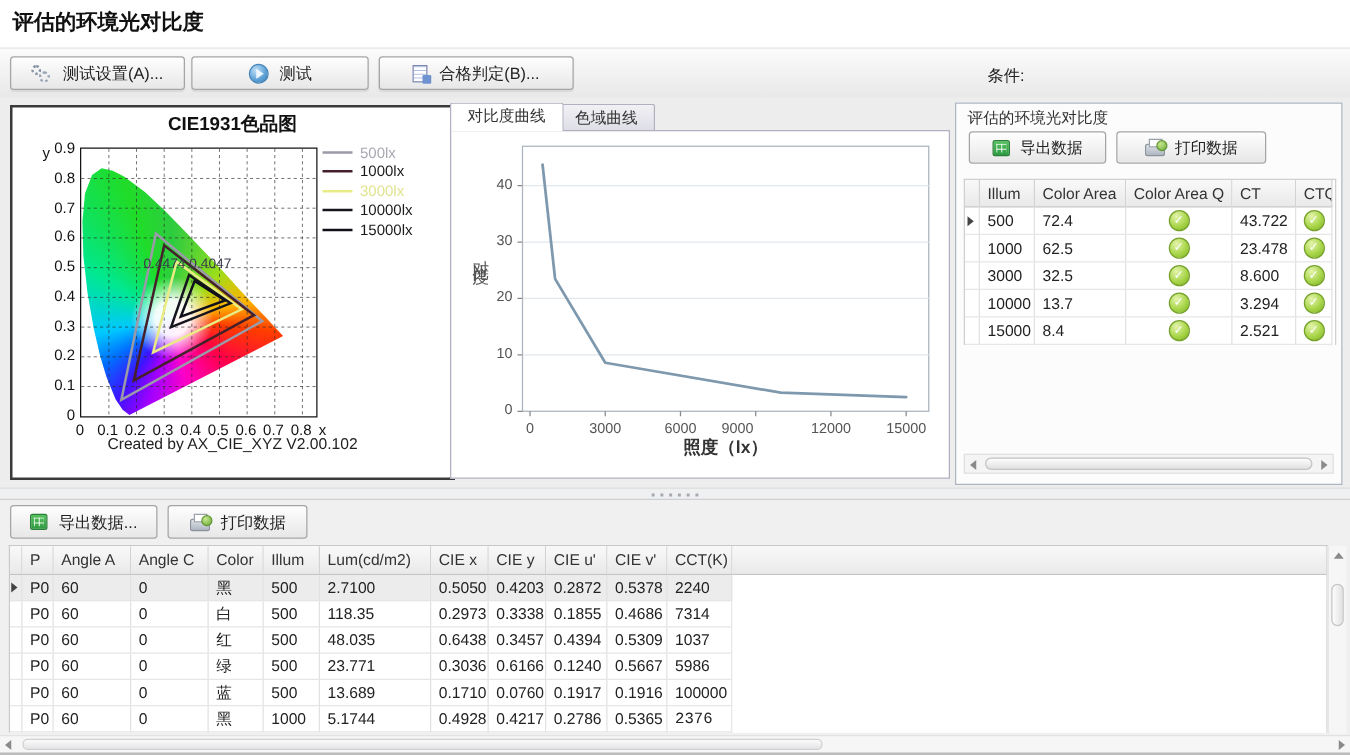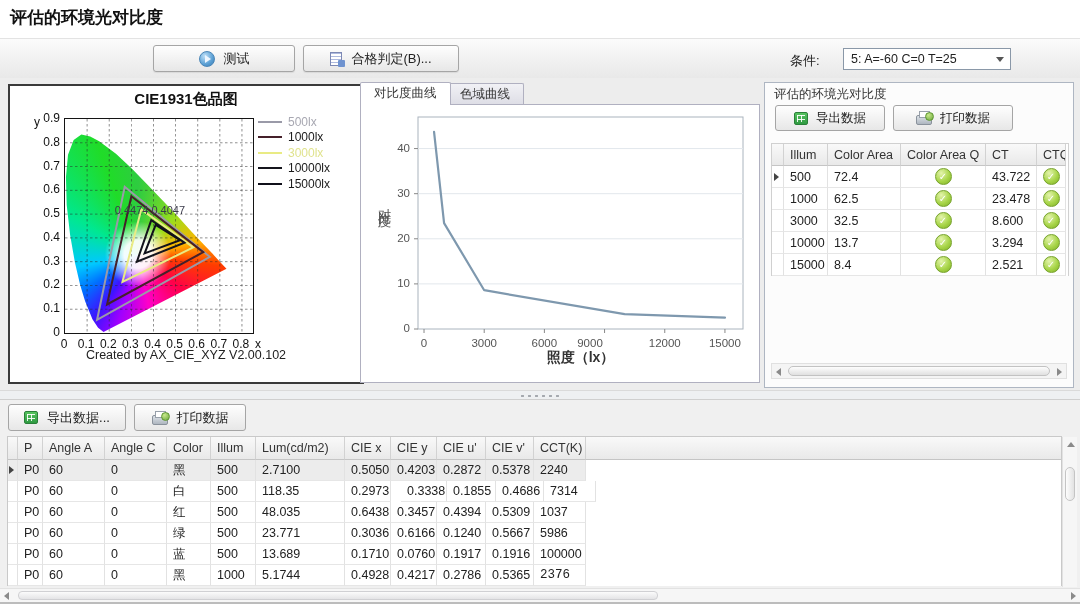--- a/index.html
+++ b/index.html
@@ -121,37 +121,38 @@
   .bottom-edge{position:absolute;left:0;top:202px;width:1080px;height:2px;background:#bcbcbc;}
 </style>
 </head>
 <body>
 
 <div>
 
   <div class="abs page-title">评估的环境光对比度</div>
 
   <div class="abs toolbar">
+    <button class="tb-btn" id="btnTestSettings">
+      <span class="ico-gears">
+          <span class="g1"></span>
+          <span class="g2"></span>
+        </span>
+      <span>测试设置(A)...</span>
+    </button>
     <button class="tb-btn" id="btnTest">
       <span class="ico-play">
           <span class="tri"></span>
         </span>
       <span>测试</span>
     </button>
     <button class="tb-btn" id="btnPass">
       <span class="ico-doc"></span>
       <span>合格判定(B)...</span>
     </button>
     <span class="cond-label">条件:</span>
-    <div class="select">
-      <span>5: A=-60 C=0 T=25</span>
-      <span class="sel-btn">
-          <span class="sel-tri"></span>
-        </span>
-    </div>
   </div>
 
   <div class="abs content">
 
     <div class="abs cie-panel">
       <div class="cie-title">CIE1931色品图</div>
       <div class="cie-ylabel">y</div>
       <div class="cie-plot" id="ciePlot">
         <div class="horseshoe"></div>
         <svg id="cieSvg" width="188" height="214" viewBox="0 0 188 214">
@@ -407,21 +408,21 @@
         </div>
         <div class="trow">
           <div class="tcell" style="width: 10px; height: 21px; padding: 0px 0px 0px 1px;"></div>
           <div class="tcell" style="width: 25px; height: 21px;">P0</div>
           <div class="tcell" style="width: 62px; height: 21px;">60</div>
           <div class="tcell" style="width: 62px; height: 21px;">0</div>
           <div class="tcell" style="width: 44px; height: 21px;">白</div>
           <div class="tcell" style="width: 45px; height: 21px;">500</div>
           <div class="tcell" style="width: 89px; height: 21px;">118.35</div>
           <div class="tcell" style="width: 46px; height: 21px;">0.2973</div>
-          <div class="tcell" style="width: 46px; height: 21px; margin-left: 10px;">0.3338</div>
+          <div class="tcell" style="width: 46px; height: 21px;">0.3338</div>
           <div class="tcell" style="width: 49px; height: 21px;">0.1855</div>
           <div class="tcell" style="width: 48px; height: 21px;">0.4686</div>
           <div class="tcell" style="width: 52px; height: 21px;">7314</div>
           <div class="tcell" style="flex: 1 1 0%; height: 21px; border: none; background: rgb(255, 255, 255);"></div>
         </div>
         <div class="trow">
           <div class="tcell" style="width: 10px; height: 21px; padding: 0px 0px 0px 1px;"></div>
           <div class="tcell" style="width: 25px; height: 21px;">P0</div>
           <div class="tcell" style="width: 62px; height: 21px;">60</div>
           <div class="tcell" style="width: 62px; height: 21px;">0</div>

